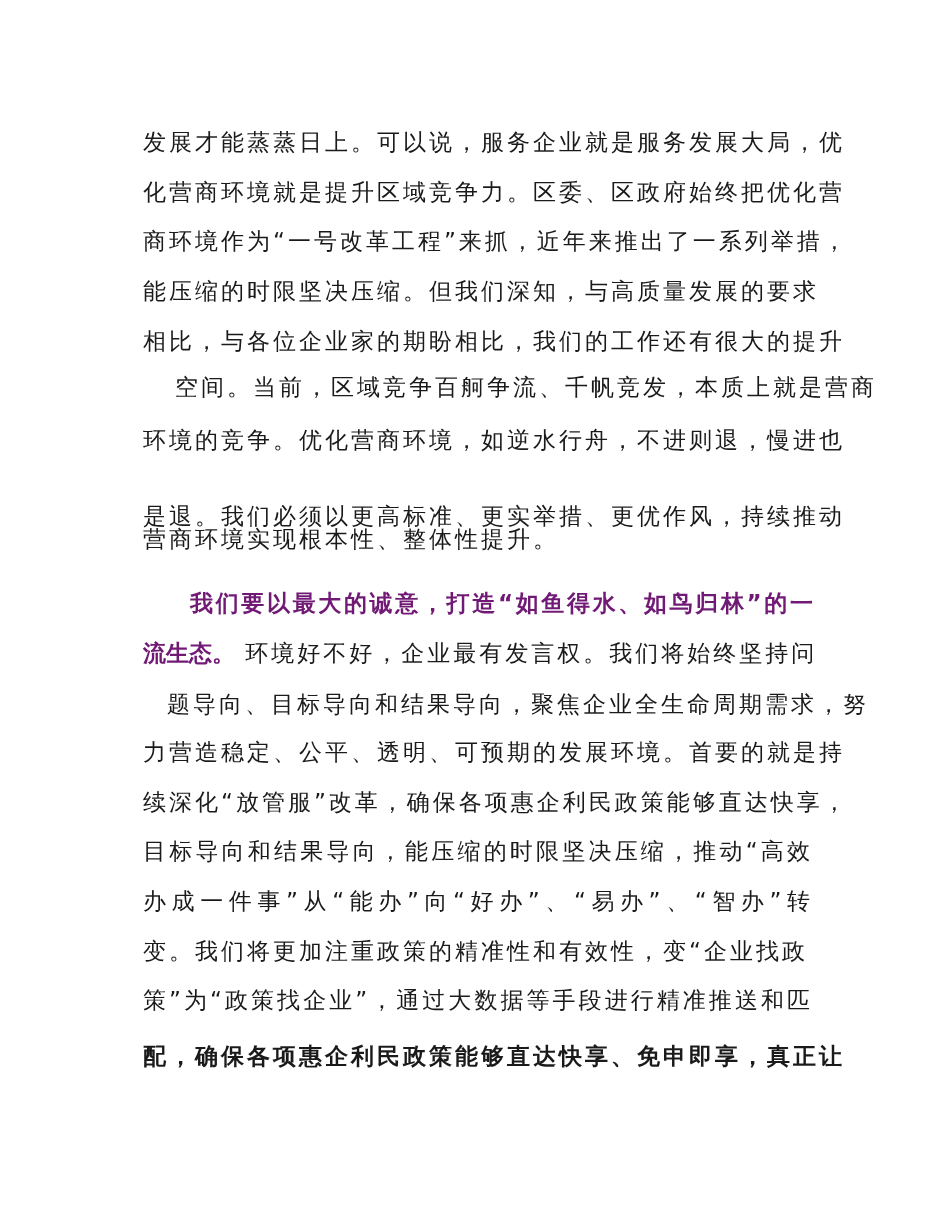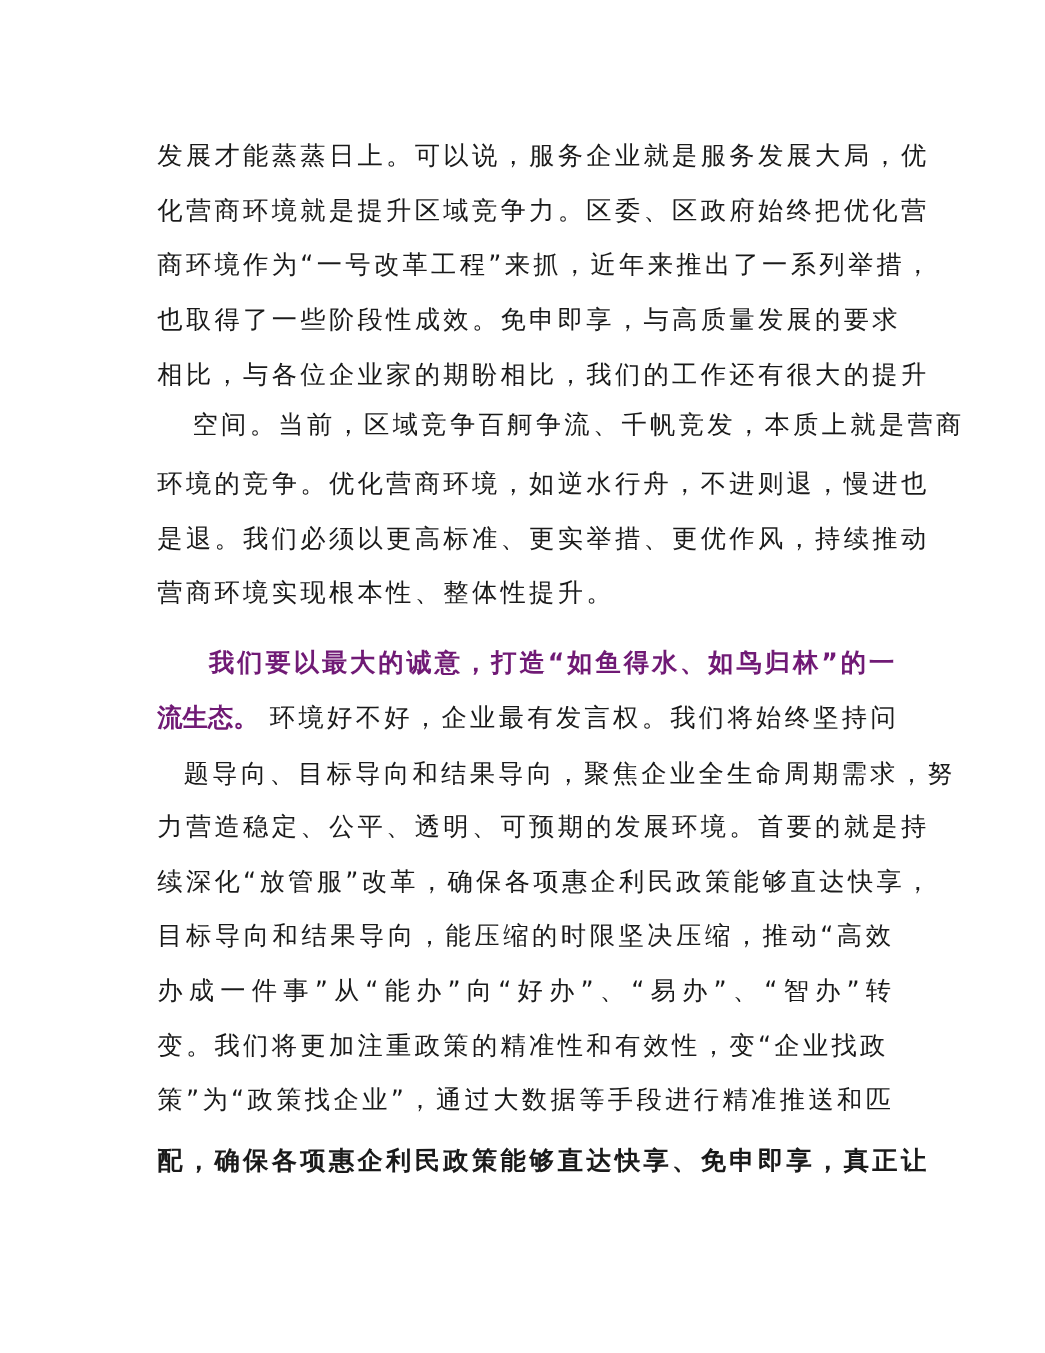--- a/index.html
+++ b/index.html
@@ -54,25 +54,25 @@
   </style>
 </head>
 <body>
 
 <div class="page">
 
   <div>
     <div class="line" style="top:127px;">发展才能蒸蒸日上。可以说，服务企业就是服务发展大局，优</div>
     <div class="line" style="top:177px;">化营商环境就是提升区域竞争力。区委、区政府始终把优化营</div>
     <div class="line" style="top:226px;">商环境作为“一号改革工程”来抓，近年来推出了一系列举措，</div>
-    <div class="line" style="top:276px;">也取得了一些阶段性成效。免申即享，与高质量发展的要求</div>
+    <div class="line" style="top:276px;">能压缩的时限坚决压缩。但我们深知，与高质量发展的要求</div>
     <div class="line" style="top:326px;">相比，与各位企业家的期盼相比，我们的工作还有很大的提升</div>
     <div class="line" style="top:372px;margin-left:32px;">空间。当前，区域竞争百舸争流、千帆竞发，本质上就是营商</div>
     <div class="line" style="top:425px;">环境的竞争。优化营商环境，如逆水行舟，不进则退，慢进也</div>
-    <div class="line" style="top:475px;">是退。我们必须以更高标准、更实举措、更优作风，持续推动</div>
+    <div class="line" style="top:501px;">是退。我们必须以更高标准、更实举措、更优作风，持续推动</div>
     <div class="line last" style="top:524px;">营商环境实现根本性、整体性提升。</div>
   </div>
 
   <div>
     <div class="line indent bold" style="top:588px;">我们要以最大的诚意，打造“如鱼得水、如鸟归林”的一</div>
     <div class="line" style="top:638px;"><span class="bold">流生态。</span><span class="seg-normal"> 环境好不好，企业最有发言权。我们将始终坚持问</span></div>
     <div class="line" style="top:689px;margin-left:24px;">题导向、目标导向和结果导向，聚焦企业全生命周期需求，努</div>
     <div class="line" style="top:737px;">力营造稳定、公平、透明、可预期的发展环境。首要的就是持</div>
     <div class="line" style="top:787px;">续深化“放管服”改革，确保各项惠企利民政策能够直达快享，</div>
     <div class="line" style="top:836px;">目标导向和结果导向，能压缩的时限坚决压缩，推动“高效</div>

